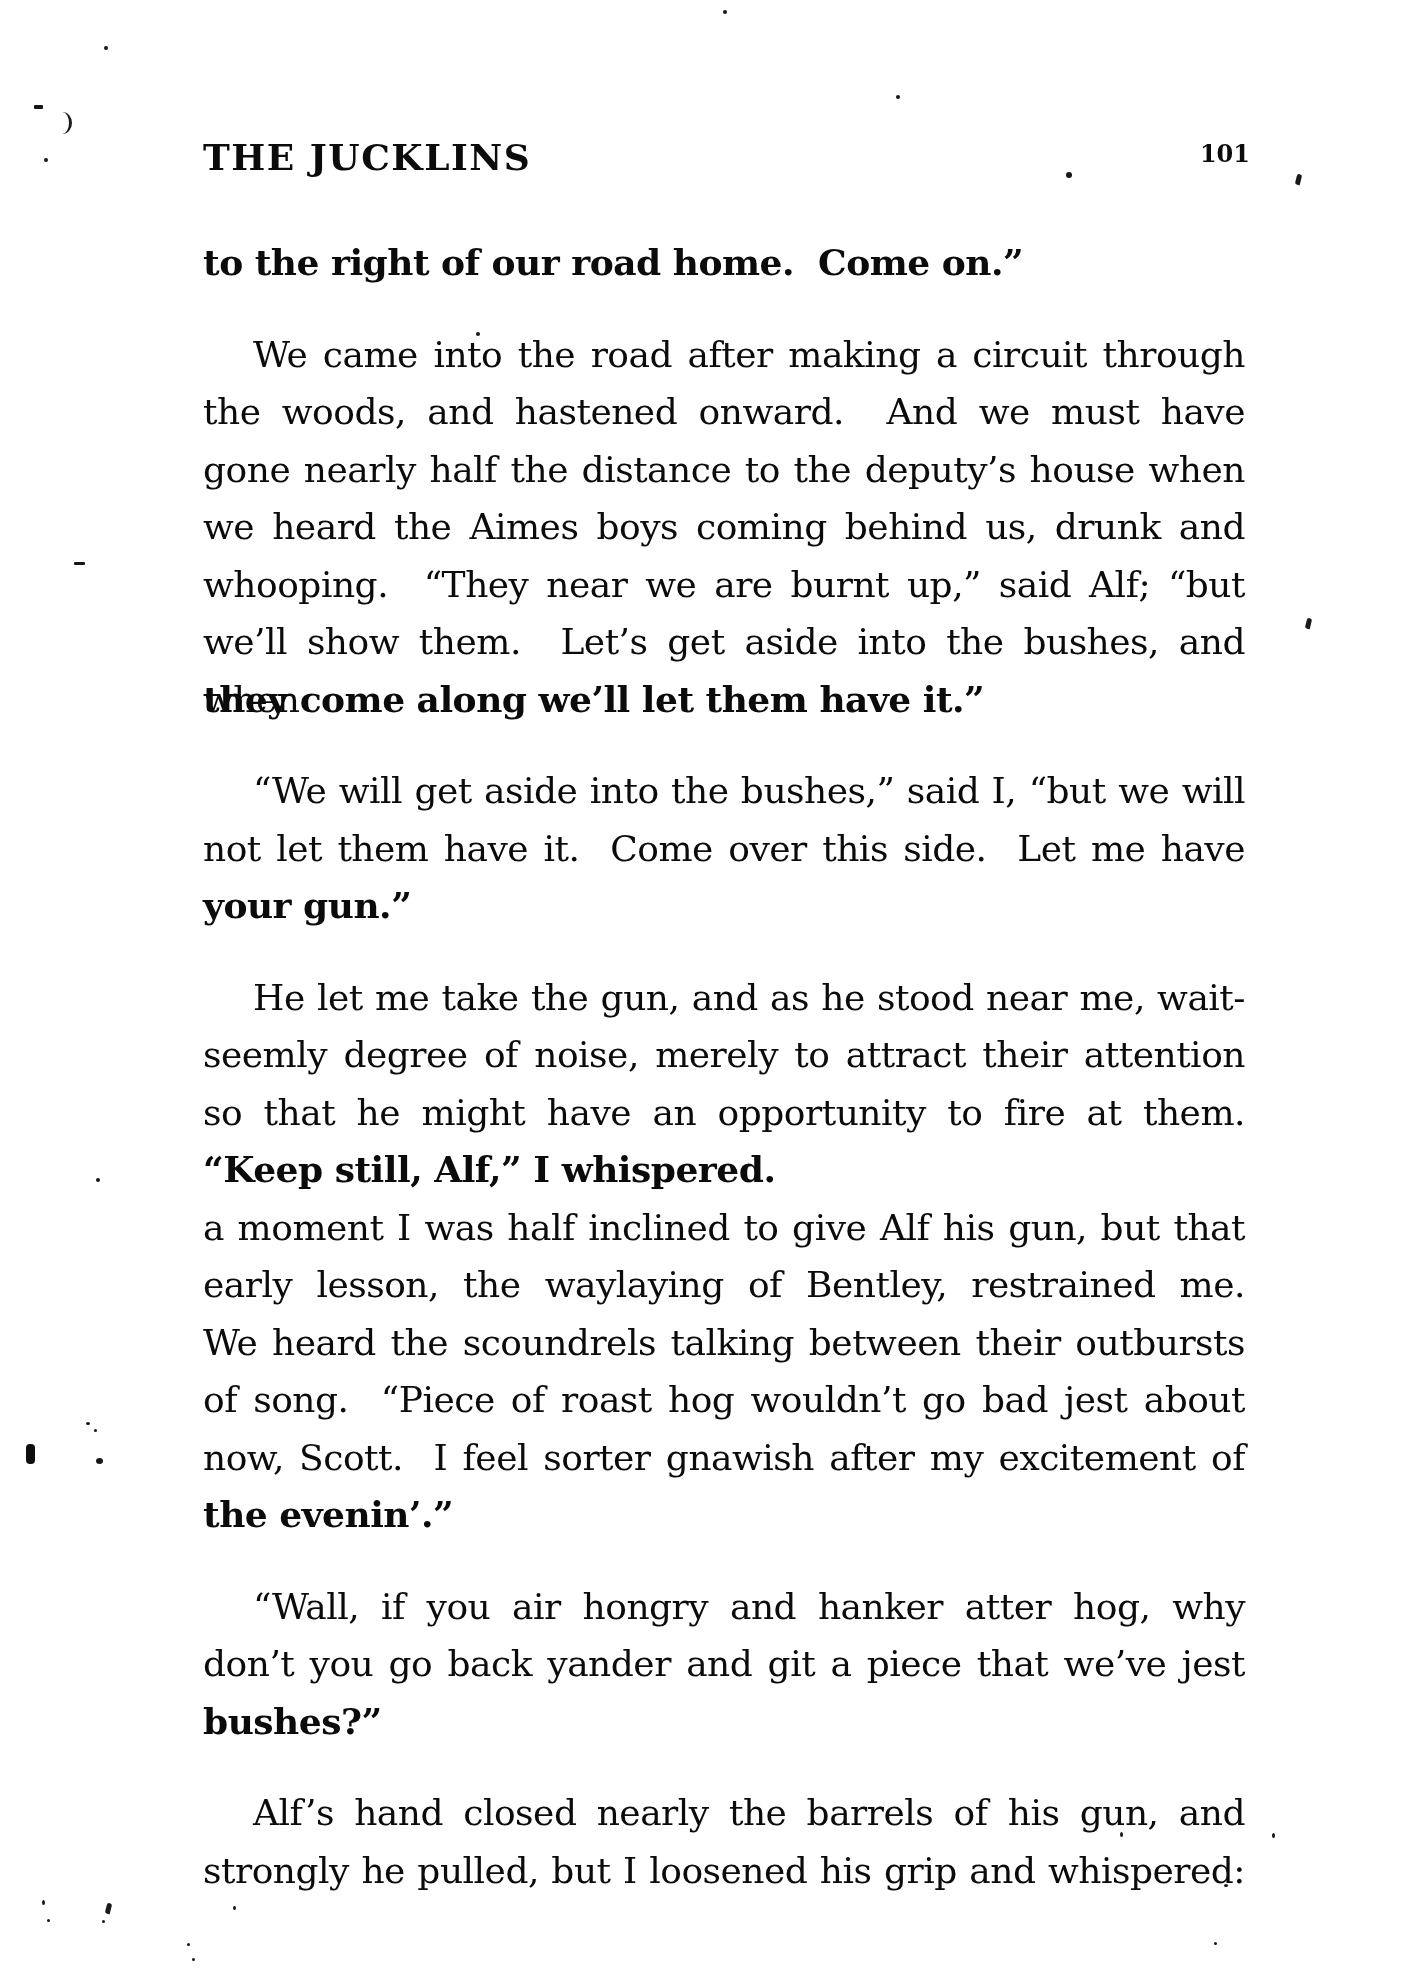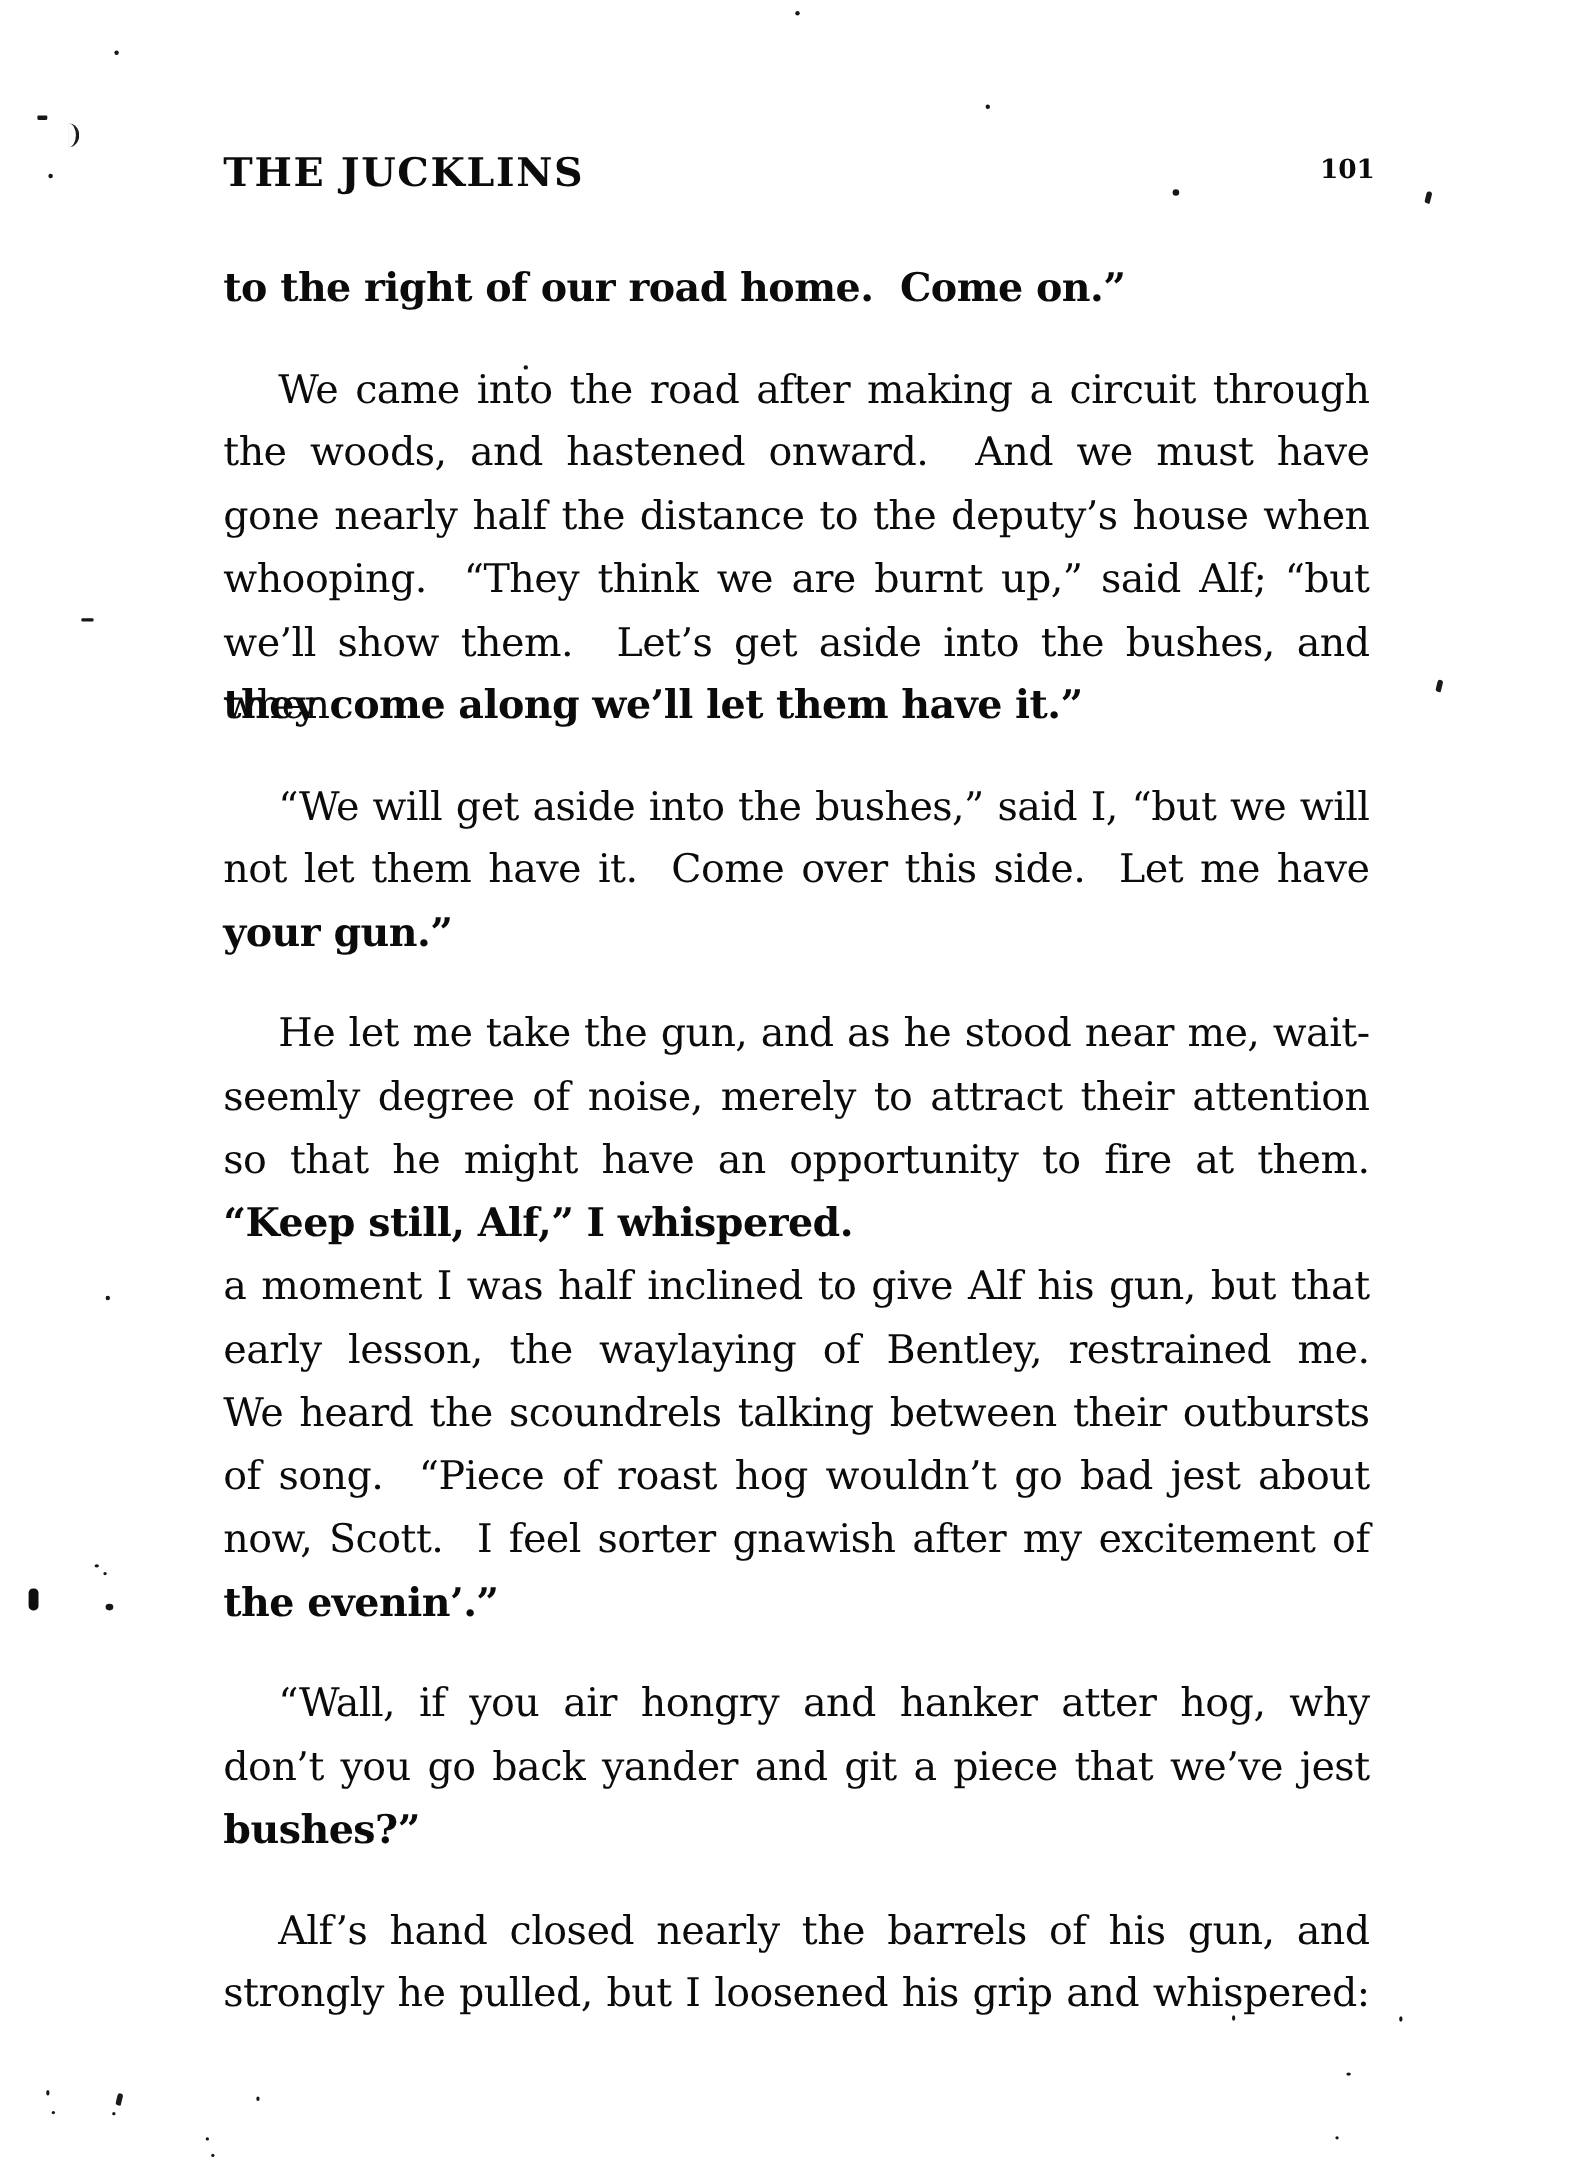--- a/index.html
+++ b/index.html
@@ -61,21 +61,22 @@
 <body>
 
 <div class="header-title">THE JUCKLINS</div>
 <div class="page-number">101</div>
 
 <div class="text-block">
   <div class="line l">to the right of our road home.  Come on.”</div>
   <div class="line j ind">We came into the road after making a circuit through</div>
   <div class="line j">the woods, and hastened onward.  And we must have</div>
   <div class="line j">gone nearly half the distance to the deputy’s house when</div>
-  <div class="line j">whooping.  “They think we are burnt up,” said Alf; “but</div>
+  <div class="line j">we heard the Aimes boys coming behind us, drunk and</div>
+  <div class="line j">whooping.  “They near we are burnt up,” said Alf; “but</div>
   <div class="line j">we’ll show them.  Let’s get aside into the bushes, and when</div>
   <div class="line l">they come along we’ll let them have it.”</div>
   <div class="line j ind">“We will get aside into the bushes,” said I, “but we will</div>
   <div class="line j">not let them have it.  Come over this side.  Let me have</div>
   <div class="line l">your gun.”</div>
   <div class="line j ind">He let me take the gun, and as he stood near me, wait-</div>
   <div class="line j">seemly degree of noise, merely to attract their attention</div>
   <div class="line j">so that he might have an opportunity to fire at them.</div>
   <div class="line l">“Keep still, Alf,” I whispered.</div>
   <div class="line j">a moment I was half inclined to give Alf his gun, but that</div>

